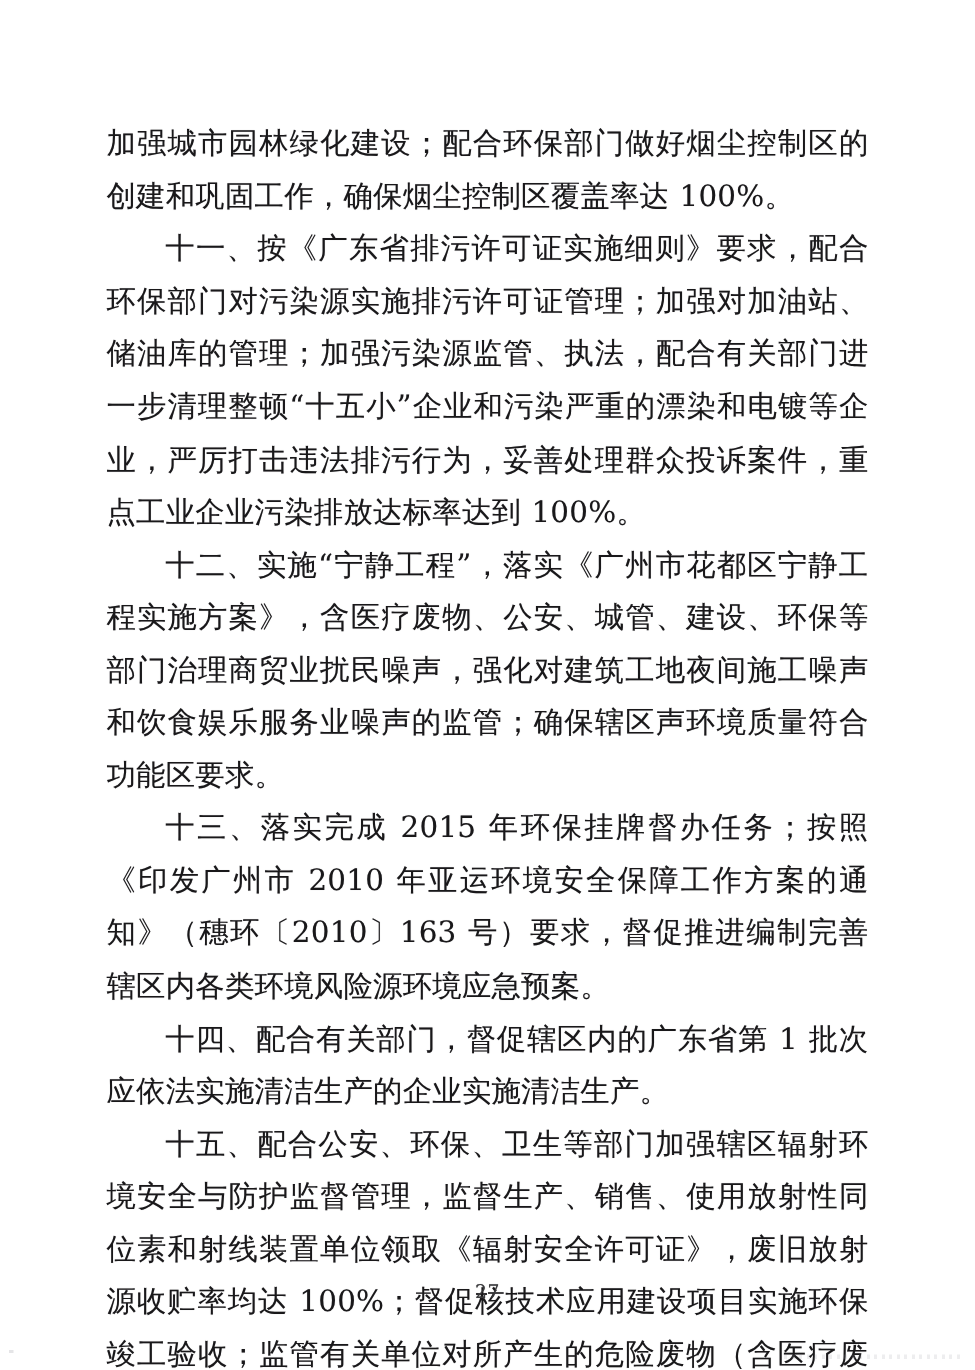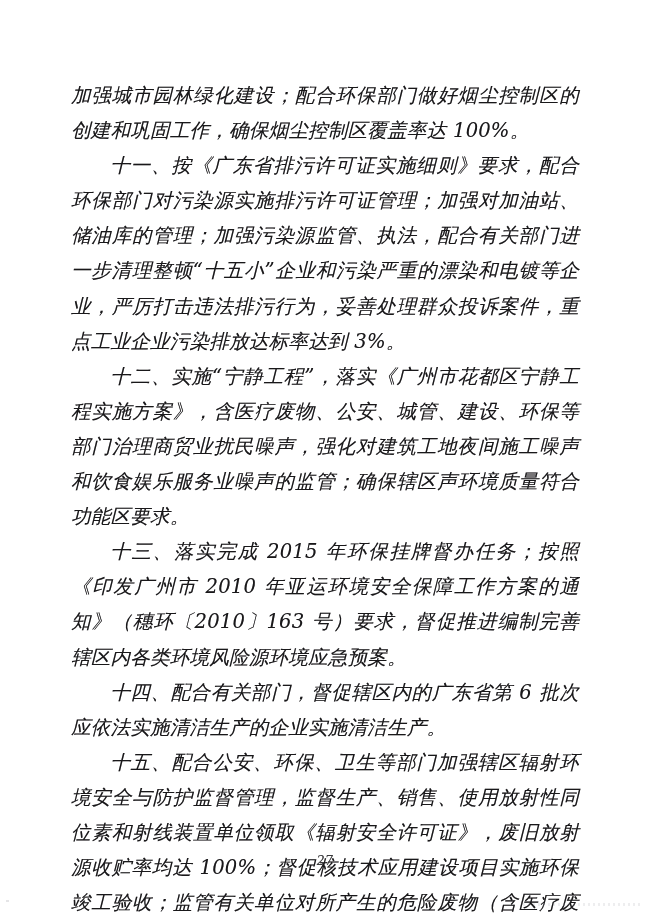--- a/index.html
+++ b/index.html
@@ -11,21 +11,20 @@
   .page {
     position: relative;
     width: 650px;
     height: 913px;
     background: #fefefe;
     overflow: hidden;
     box-sizing: border-box;
     
     background-image:
       radial-gradient(ellipse 120% 110% at 50% 50%, #ffffff 70%, #fbfbfa 100%);
-    font-style: italic;
   }
   .content {
     position: absolute;
     left: 71px;
     top: 78px;
     width: 508px;
   }
   p.para {
     margin: 0 0 0 0;
     font-family: "DejaVu Serif", "Liberation Serif", serif;
@@ -80,24 +79,24 @@
     background: rgba(170,170,175,0.30);
   }
 </style>
 </head>
 <body>
 
 <div class="page">
 
   <div class="content">
     <p class="para noindent">加强城市园林绿化建设；配合环保部门做好烟尘控制区的创建和巩固工作，确保烟尘控制区覆盖率达 100%。</p>
-    <p class="para">十一、按《广东省排污许可证实施细则》要求，配合环保部门对污染源实施排污许可证管理；加强对加油站、储油库的管理；加强污染源监管、执法，配合有关部门进一步清理整顿“十五小”企业和污染严重的漂染和电镀等企业，严厉打击违法排污行为，妥善处理群众投诉案件，重点工业企业污染排放达标率达到 3%。</p>
+    <p class="para">十一、按《广东省排污许可证实施细则》要求，配合环保部门对污染源实施排污许可证管理；加强对加油站、储油库的管理；加强污染源监管、执法，配合有关部门进一步清理整顿“十五小”企业和污染严重的漂染和电镀等企业，严厉打击违法排污行为，妥善处理群众投诉案件，重点工业企业污染排放达标率达到 100%。</p>
     <p class="para">十二、实施“宁静工程”，落实《广州市花都区宁静工程实施方案》，含医疗废物、公安、城管、建设、环保等部门治理商贸业扰民噪声，强化对建筑工地夜间施工噪声和饮食娱乐服务业噪声的监管；确保辖区声环境质量符合功能区要求。</p>
     <p class="para">十三、落实完成 2015 年环保挂牌督办任务；按照《印发广州市 2010 年亚运环境安全保障工作方案的通知》（穗环〔2010〕163 号）要求，督促推进编制完善辖区内各类环境风险源环境应急预案。</p>
-    <p class="para">十四、配合有关部门，督促辖区内的广东省第 6 批次应依法实施清洁生产的企业实施清洁生产。</p>
+    <p class="para">十四、配合有关部门，督促辖区内的广东省第 1 批次应依法实施清洁生产的企业实施清洁生产。</p>
     <p class="para">十五、配合公安、环保、卫生等部门加强辖区辐射环境安全与防护监督管理，监督生产、销售、使用放射性同位素和射线装置单位领取《辐射安全许可证》，废旧放射源收贮率均达 100%；督促核技术应用建设项目实施环保竣工验收；监管有关单位对所产生的危险废物（含医疗废物）处理处置率达 100%；确保无因监管不力导致的辐射安全和固体废弃物污染事故发生。</p>
   </div>
 
   <div class="page-number">27</div>
 
   <div class="scan-noise-bottom"></div>
   <div class="scan-noise-corner"></div>
 
 </div>
 

